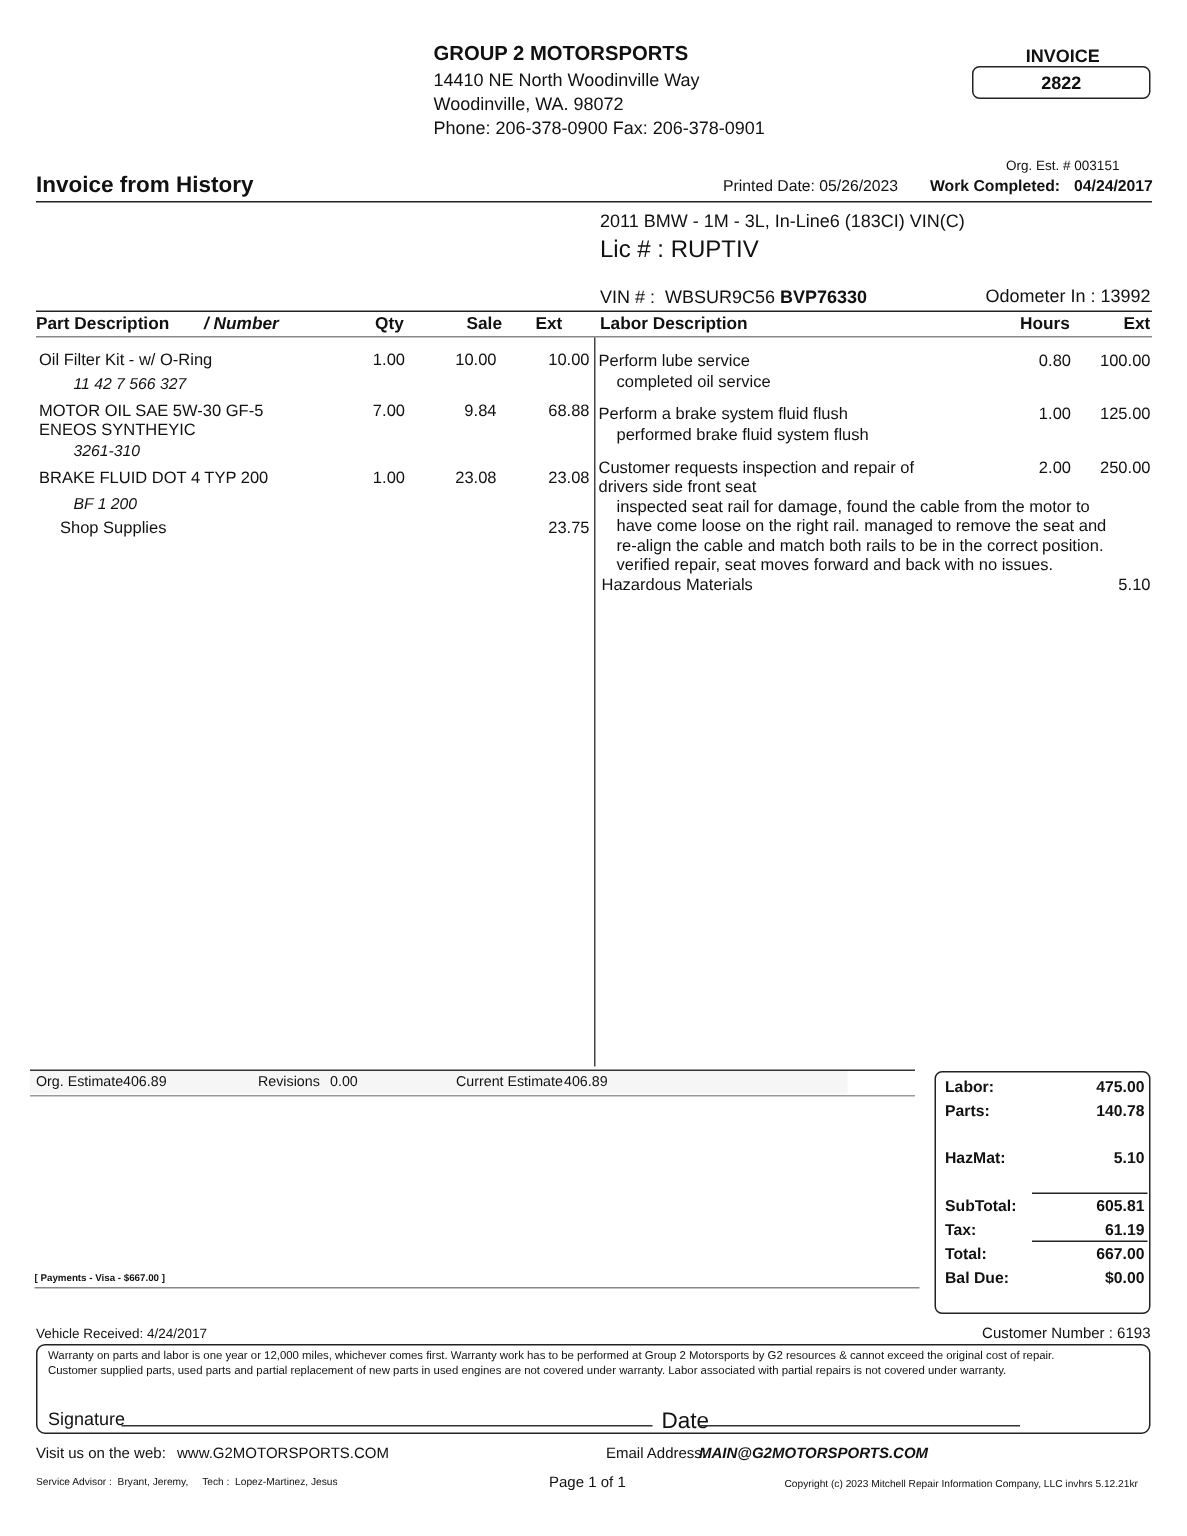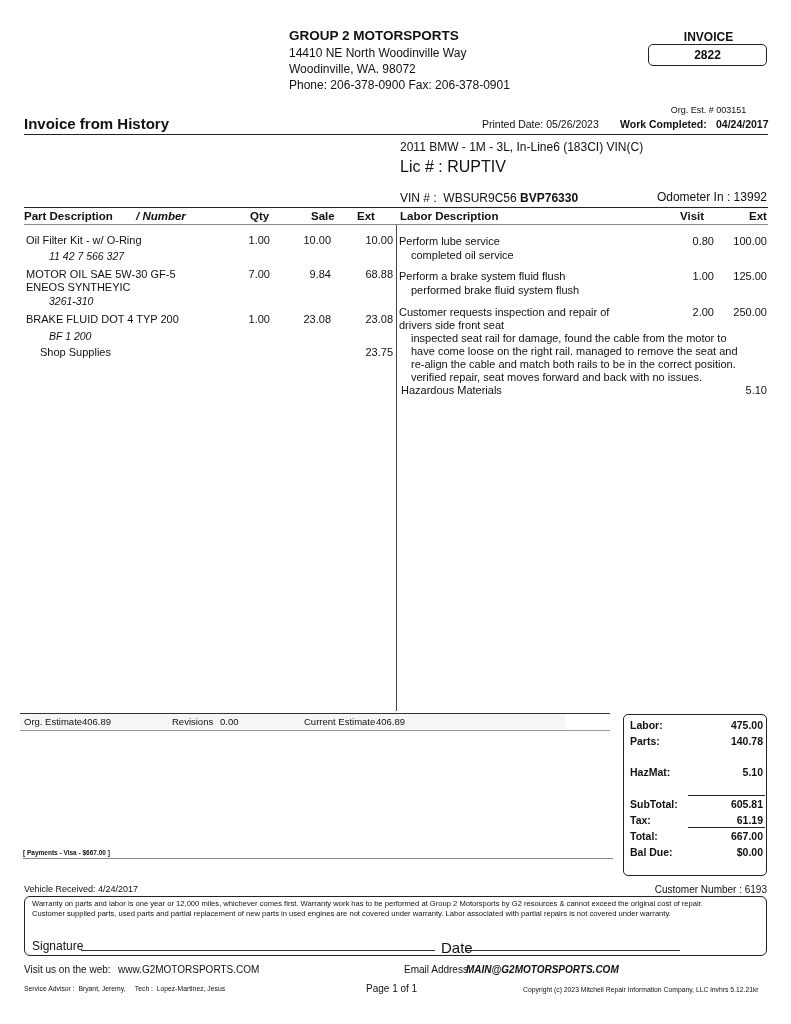--- a/index.html
+++ b/index.html
@@ -96,21 +96,21 @@
 <div id="odo" class="abs">Odometer In :  13992</div>
 <div id="vin" class="abs"><span style="white-space:pre">VIN # :  WBSUR9C56 </span><span class="b">BVP76330</span></div>
 
 <div id="line-head-top" class="hline"></div>
 <div class="th" style="left:24px">Part Description</div>
 <div class="th i" style="left:136px">/ Number</div>
 <div class="th" style="left:250px">Qty</div>
 <div class="th" style="left:311px">Sale</div>
 <div class="th" style="left:357px">Ext</div>
 <div class="th" style="left:400px">Labor Description</div>
-<div class="th" style="left:680px">Visit</div>
+<div class="th" style="left:680px">Hours</div>
 <div class="th" style="left:749px">Ext</div>
 <div id="line-head-bot" class="hline"></div>
 <div id="col-divider" class="abs"></div>
 
 <div>
   <div>
     <div class="cell" style="left:26px;top:234px">Oil Filter Kit - w/ O-Ring</div>
     <div class="cell i sub" style="left:49px;top:250px">11 42 7 566 327</div>
     <div class="cell r" style="left:220px;width:50px;top:234px">1.00</div>
     <div class="cell r" style="left:280px;width:51px;top:234px">10.00</div>

